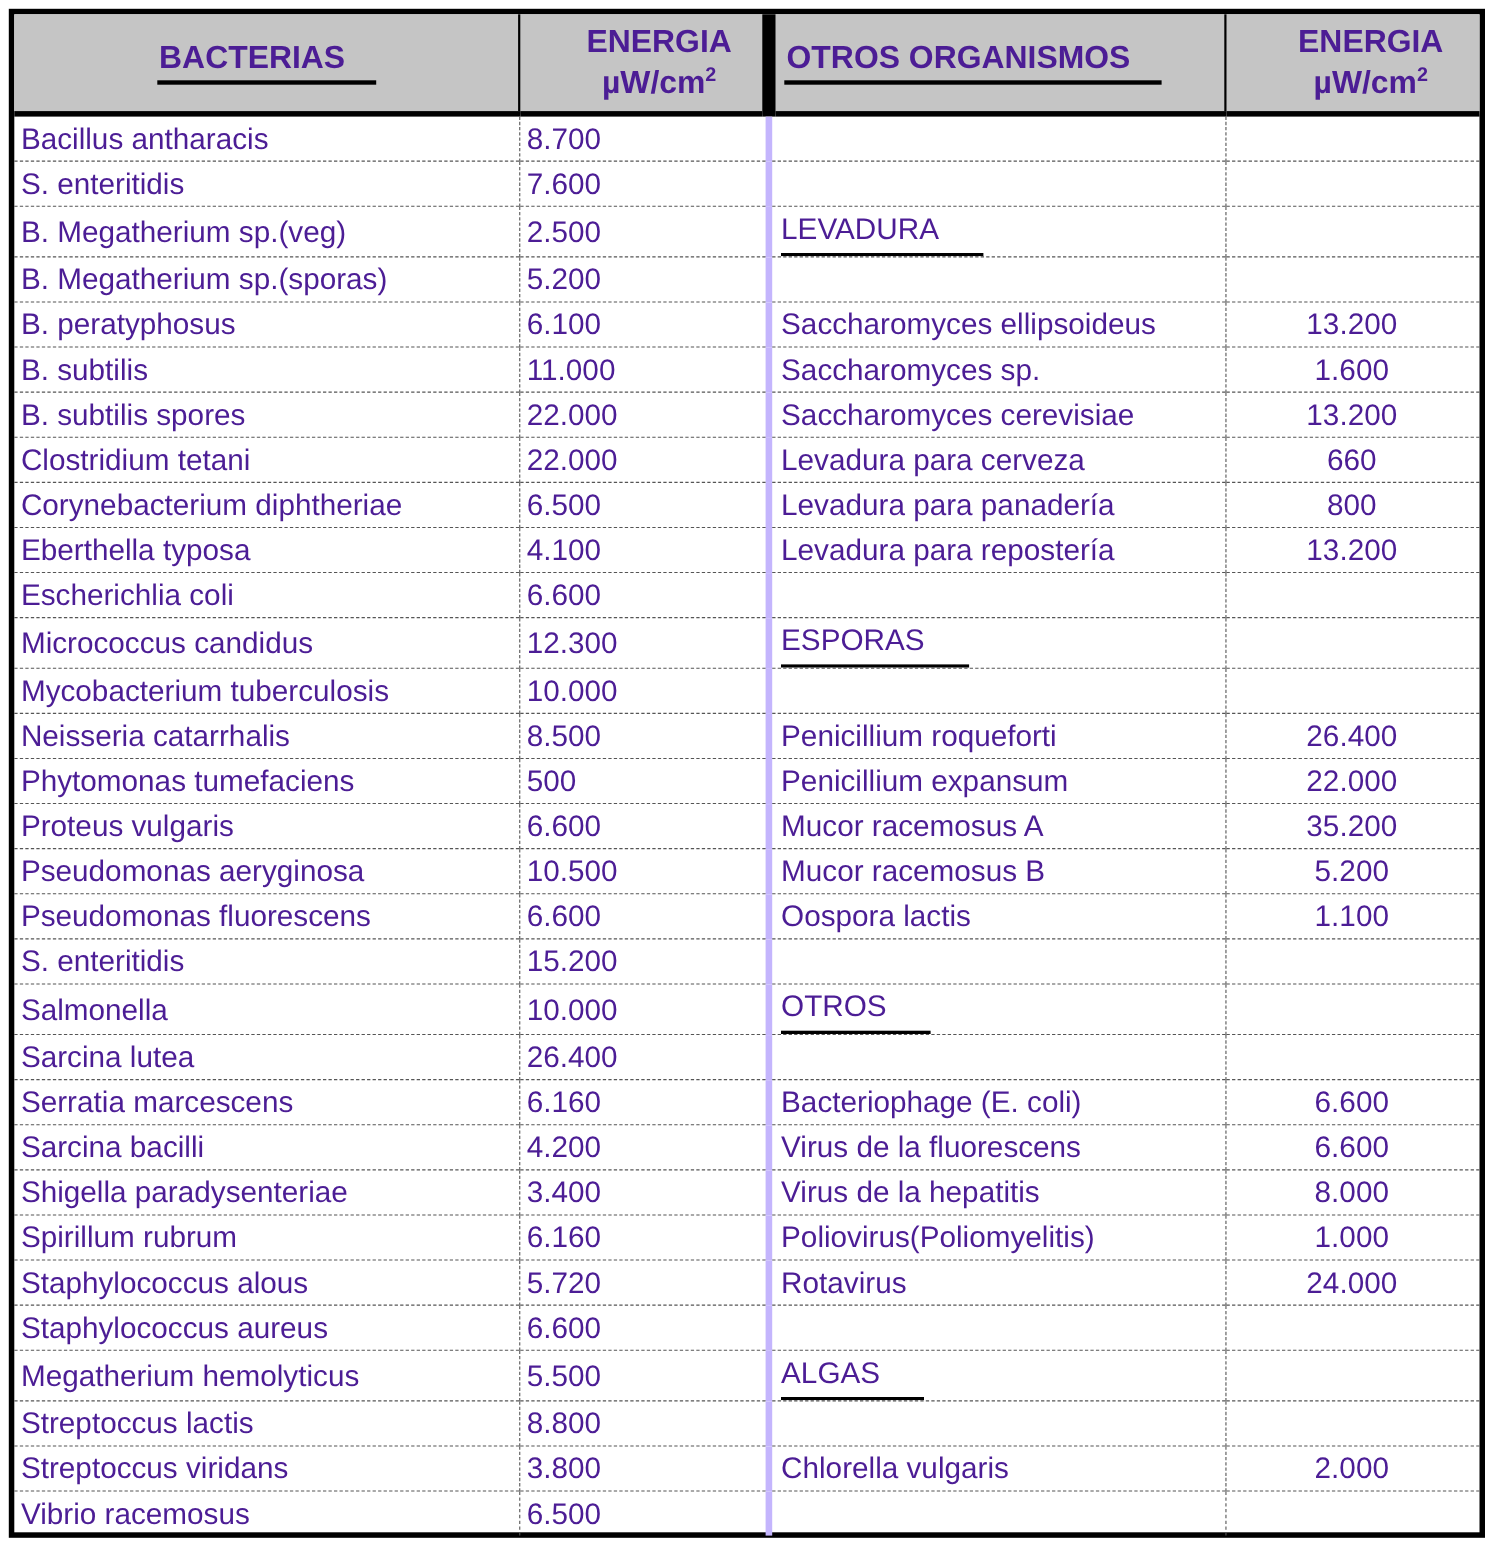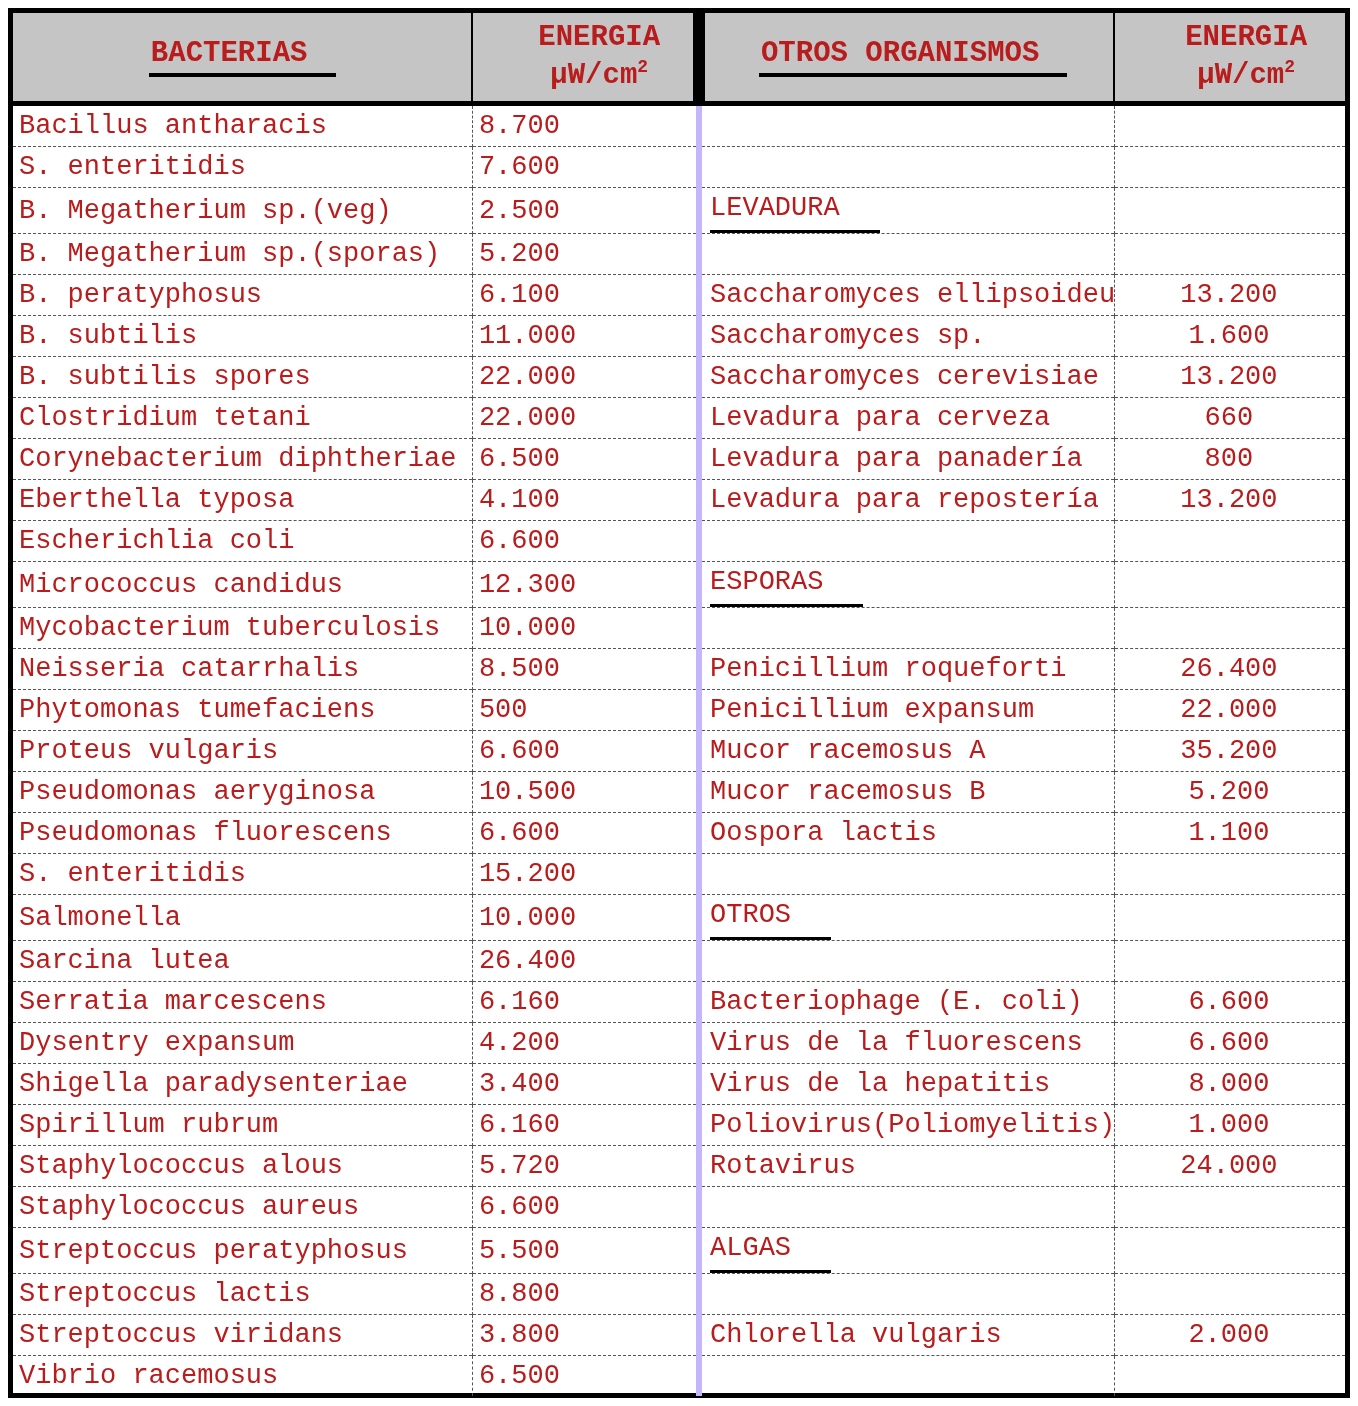--- a/index.html
+++ b/index.html
@@ -4,37 +4,36 @@
 <style>
   html,body{margin:0;padding:0;background:#ffffff;}
   .page{
     width:1358px;height:1406px;box-sizing:border-box;
     padding:8px;background:#ffffff;
     font-family:"Liberation Sans",sans-serif;
   }
   .tbl-wrap{border:5px solid #000;box-sizing:border-box;height:100%;}
   table{
     border-collapse:collapse;width:100%;height:100%;table-layout:fixed;
-    color:#b91c1c;
-    font-family:Liberation Mono, monospace;
+    color:#4c1d95;
   }
   col.c1{width:458px;}
   col.c2{width:226px;}
   col.c3{width:414px;}
   col.c4{width:230px;}
 
   thead th{
     background:#c5c5c5;
     border-bottom:5px solid #000;
     font-size:29px;font-weight:bold;
     height:88px;vertical-align:middle;
     padding:0;
   }
   thead th.hdr-left-title{ text-align:center; }
-  thead th.hdr-right-title{ text-align:center; padding-left:8px; }
+  thead th.hdr-right-title{ text-align:left; padding-left:8px; }
   thead th.hdr-energy{ text-align:center; font-weight:bold; border-left:2px solid #000;padding-left:32px; }
   thead th.hdr-right-title{ border-left:12px solid #000; }
 
   .title-underline{
     display:inline-block;
     border-bottom:4px solid #000;
     padding:0 28px 3px 2px;
   }
   .energy-line{line-height:1.25;}
   sup.unit-exp{font-size:0.62em;vertical-align:super;}
@@ -217,21 +216,21 @@
             <td class="c3"></td>
             <td class="c4"></td>
           </tr>
           <tr>
             <td class="c1">Serratia marcescens</td>
             <td class="c2">6.160</td>
             <td class="c3">Bacteriophage (E. coli)</td>
             <td class="c4">6.600</td>
           </tr>
           <tr>
-            <td class="c1">Dysentry expansum</td>
+            <td class="c1">Sarcina bacilli</td>
             <td class="c2">4.200</td>
             <td class="c3">Virus de la fluorescens</td>
             <td class="c4">6.600</td>
           </tr>
           <tr>
             <td class="c1">Shigella paradysenteriae</td>
             <td class="c2">3.400</td>
             <td class="c3">Virus de la hepatitis</td>
             <td class="c4">8.000</td>
           </tr>
@@ -247,21 +246,21 @@
             <td class="c3">Rotavirus</td>
             <td class="c4">24.000</td>
           </tr>
           <tr>
             <td class="c1">Staphylococcus aureus</td>
             <td class="c2">6.600</td>
             <td class="c3"></td>
             <td class="c4"></td>
           </tr>
           <tr>
-            <td class="c1">Streptoccus peratyphosus</td>
+            <td class="c1">Megatherium hemolyticus</td>
             <td class="c2">5.500</td>
             <td class="c3"><span class="section">ALGAS</span></td>
             <td class="c4"></td>
           </tr>
           <tr>
             <td class="c1">Streptoccus lactis</td>
             <td class="c2">8.800</td>
             <td class="c3"></td>
             <td class="c4"></td>
           </tr>

